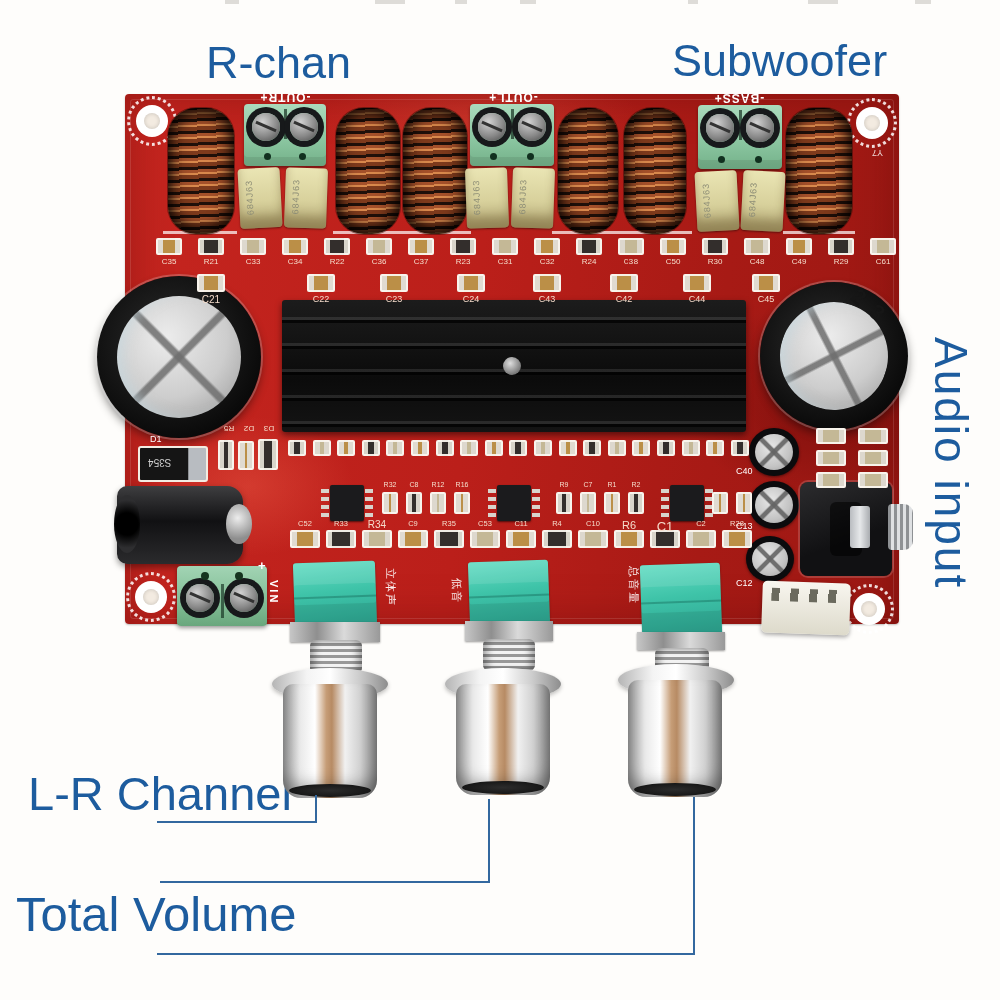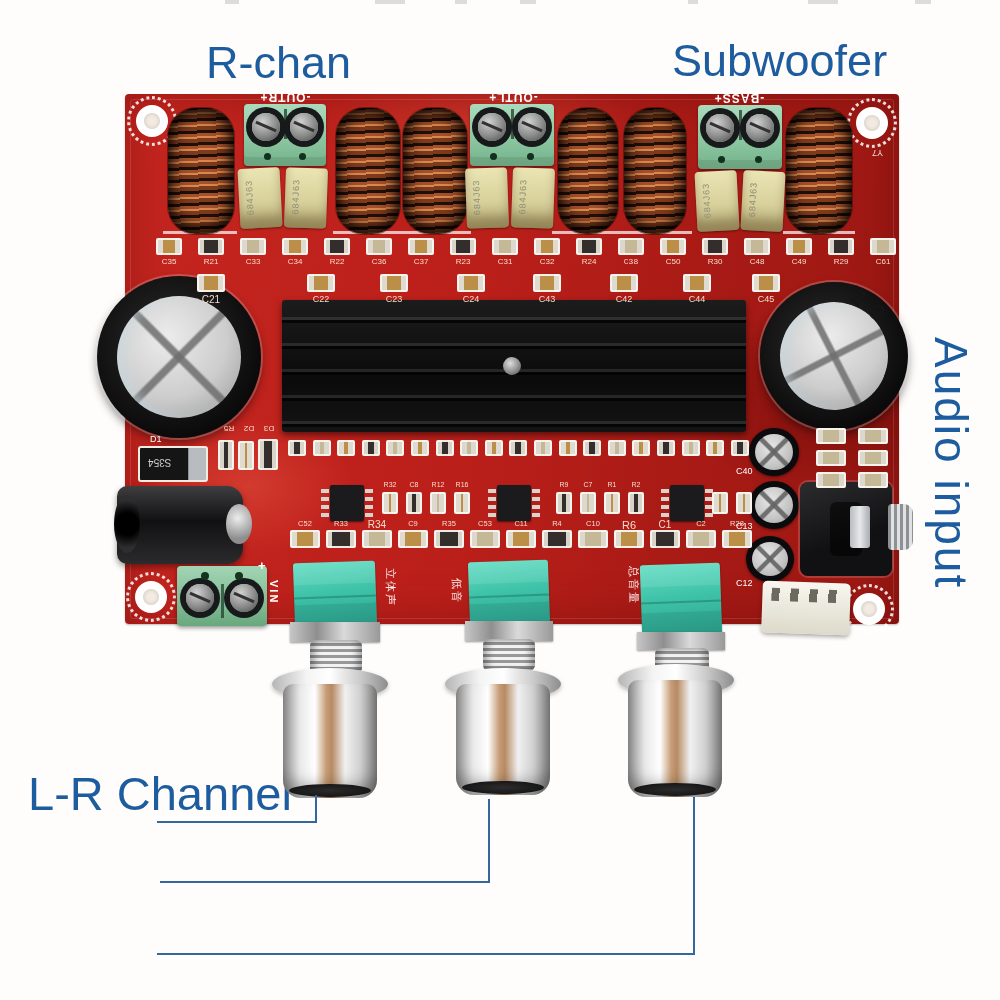--- a/index.html
+++ b/index.html
@@ -151,20 +151,21 @@
   <div class="tm" style="left:455px;width:12px;"></div>
   <div class="tm" style="left:520px;width:16px;"></div>
   <div class="tm" style="left:688px;width:10px;"></div>
   <div class="tm" style="left:808px;width:30px;"></div>
   <div class="tm" style="left:915px;width:16px;"></div>
 
   <span class="lbl" style="left:206px;top:37px;font-size:45px;">R-chan</span>
   <span class="lbl" style="left:672px;top:35px;font-size:45px;">Subwoofer</span>
   <span class="lbl" style="left:978px;top:337px;font-size:46px;letter-spacing:2px;transform:rotate(90deg);transform-origin:0 0;">Audio input</span>
   <span class="lbl" style="left:28px;top:766px;font-size:47px;">L-R Channel</span>
+  <span class="lbl" style="left:16px;top:886px;font-size:49px;">Total Volume</span>
 
   <div class="board">
     <div class="y7" style="left:747px;top:54px;">Y7</div>
   </div>
 
   <div class="hole" style="left:127px;top:96px;">
       <i></i>
     </div>
   <div class="hole" style="left:847px;top:98px;">
       <i></i>
@@ -385,21 +386,21 @@
       <span class="smdlbl" style="left: 463px; top: 519px; font-size: 7.5px;">C53</span>
       <div class="smd res" style="left: 506px; top: 530px; width: 30px; height: 18px;"></div>
       <span class="smdlbl" style="left: 499px; top: 519px; font-size: 7.5px;">C11</span>
       <div class="smd dark" style="left: 542px; top: 530px; width: 30px; height: 18px;"></div>
       <span class="smdlbl" style="left: 535px; top: 519px; font-size: 7.5px;">R4</span>
       <div class="smd cap" style="left: 578px; top: 530px; width: 30px; height: 18px;"></div>
       <span class="smdlbl" style="left: 571px; top: 519px; font-size: 7.5px;">C10</span>
       <div class="smd res" style="left: 614px; top: 530px; width: 30px; height: 18px;"></div>
       <span class="smdlbl" style="left: 607px; top: 519px; font-size: 11px;">R6</span>
       <div class="smd dark" style="left: 650px; top: 530px; width: 30px; height: 18px;"></div>
-      <span class="smdlbl" style="left: 643px; top: 519px; font-size: 10px;">C1</span>
+      <span class="smdlbl" style="left: 643px; top: 519px; font-size: 13px;">C1</span>
       <div class="smd cap" style="left: 686px; top: 530px; width: 30px; height: 18px;"></div>
       <span class="smdlbl" style="left: 679px; top: 519px; font-size: 7.5px;">C2</span>
       <div class="smd res" style="left: 722px; top: 530px; width: 30px; height: 18px;"></div>
       <span class="smdlbl" style="left: 715px; top: 519px; font-size: 7.5px;">R28</span>
       <div class="smd cap" style="left: 816px; top: 428px; width: 30px; height: 16px;"></div>
       <div class="smd cap" style="left: 816px; top: 450px; width: 30px; height: 16px;"></div>
       <div class="smd cap" style="left: 816px; top: 472px; width: 30px; height: 16px;"></div>
       <div class="smd cap" style="left: 858px; top: 428px; width: 30px; height: 16px;"></div>
       <div class="smd cap" style="left: 858px; top: 450px; width: 30px; height: 16px;"></div>
       <div class="smd cap" style="left: 858px; top: 472px; width: 30px; height: 16px;"></div>

